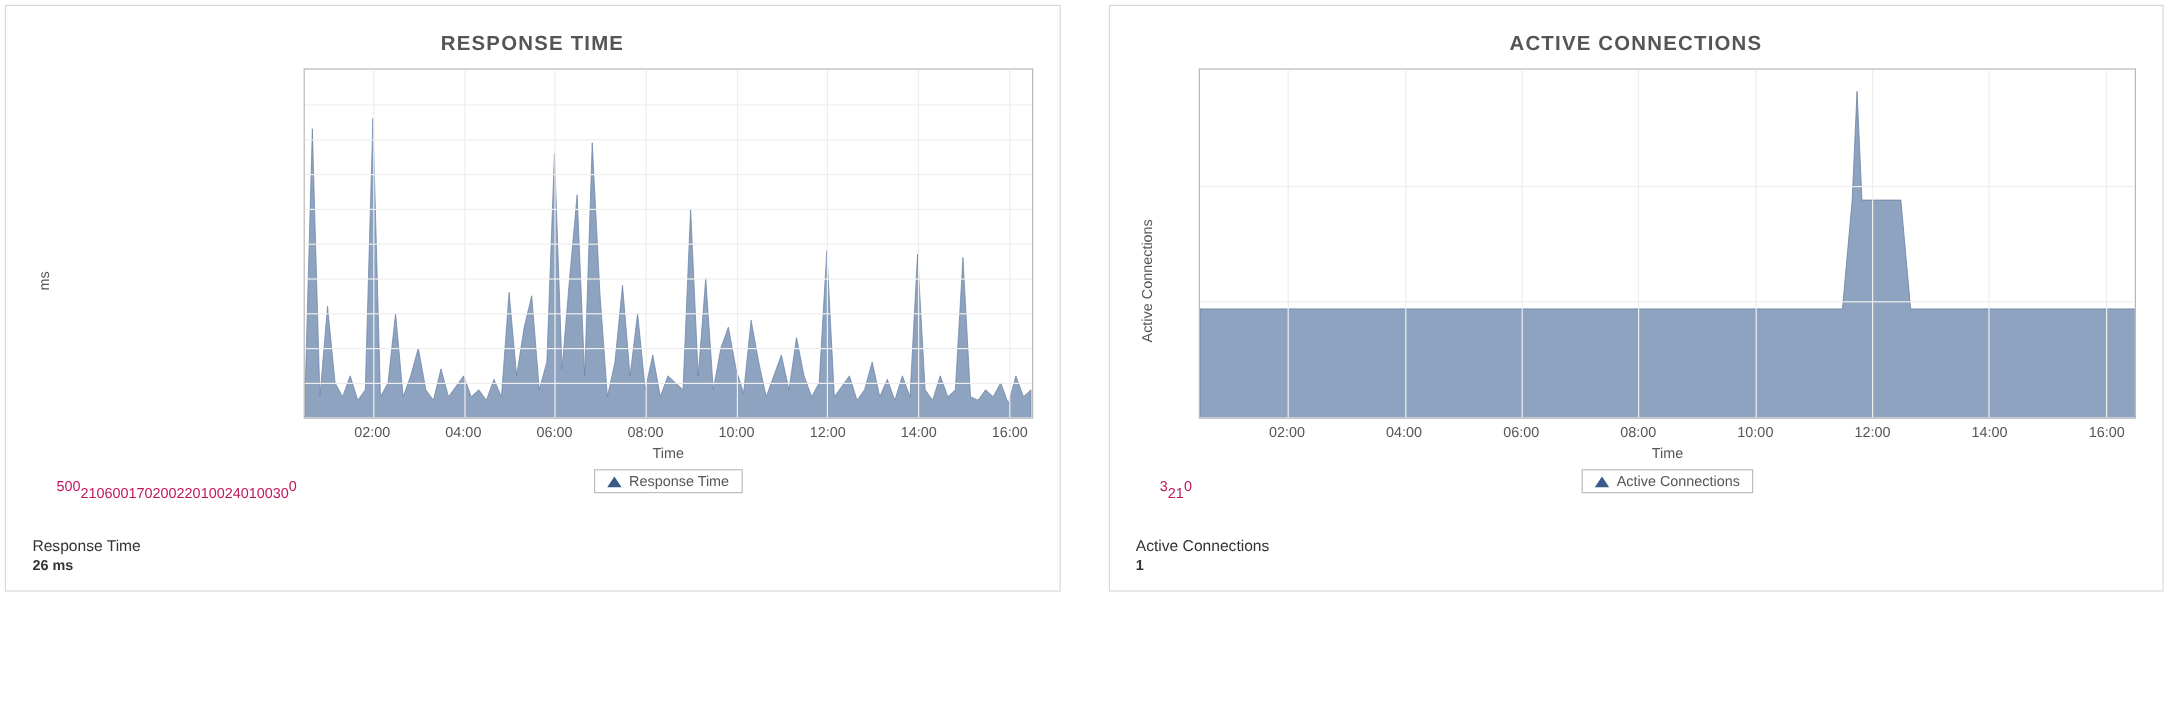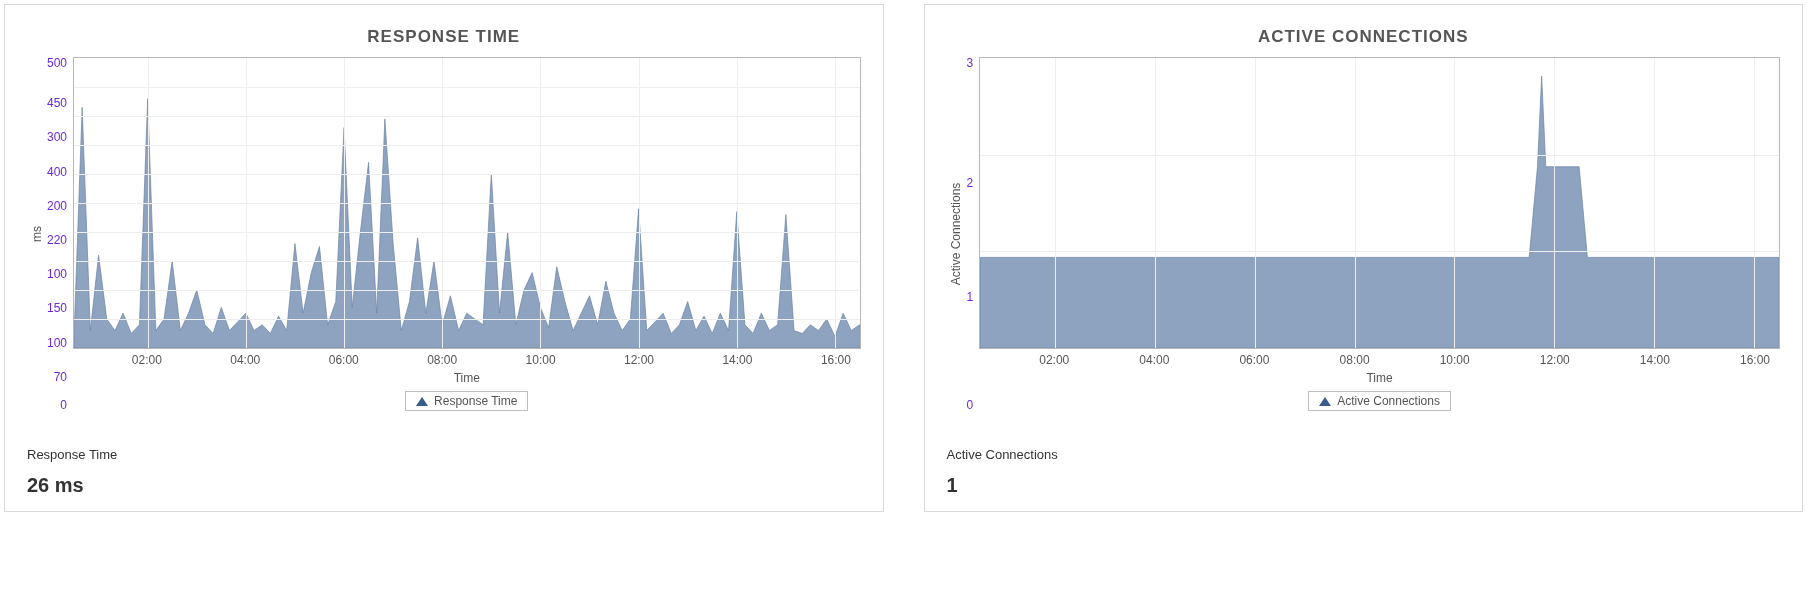--- a/index.html
+++ b/index.html
@@ -2,58 +2,58 @@
 <html><head>
 <meta charset="utf-8">
 <style>
   html,body{margin:0;padding:0;background:#fff;font-family:Arial,Helvetica,sans-serif;color:#333}
   .page{display:flex;gap:40px;padding:4px 4px 10px 4px;width:1807px;box-sizing:border-box}
   .panel{border:1px solid #d9d9d9;flex:1;padding:18px 22px 14px 22px;box-sizing:border-box;position:relative;background:#fff}
   .chart-title{font-size:17px;font-weight:700;letter-spacing:1px;text-align:center;color:#555;margin:4px 0 10px 0}
   .plot-row{display:flex;align-items:stretch}
   .ylabel-col{width:20px;display:flex;align-items:center;justify-content:center}
   .ylabel{transform:rotate(-90deg);white-space:nowrap;font-size:12px;color:#555}
-  .ticks-col{display:flex;flex-direction:column;justify-content:space-between;align-items:flex-end;font-size:12px;color:#6d28d9;padding-right:6px}
+  .ticks-col{display:flex;flex-direction:row;justify-content:space-between;align-items:flex-end;font-size:12px;color:#be185d;padding-right:6px}
   .ticks-col span{line-height:1;transform:translateY(50%);}
   .plot-area{border:1px solid #b8b8b8;position:relative;flex:1;height:290px;overflow:hidden}
   .grid-h{position:absolute;left:0;right:0;border-top:1px solid #eee}
   .grid-v{position:absolute;top:0;bottom:0;border-left:1px solid #eee}
   svg.series{position:absolute;inset:0;width:100%;height:100%}
   .area-fill{fill:#8da3bf;stroke:#6a82a3;stroke-width:1}
   .xticks{display:flex;font-size:12px;color:#555;margin-top:4px;position:relative;height:16px}
   .xticks span{position:absolute;transform:translateX(-50%)}
   .xlabel{text-align:center;font-size:12px;color:#555;margin-top:2px}
   .legend-box{margin:6px auto 0 auto;border:1px solid #bdbdbd;display:flex;align-items:center;gap:6px;padding:2px 10px;width:max-content;font-size:12px;color:#555;background:#fff}
   .legend-swatch{width:0;height:0;border-left:6px solid transparent;border-right:6px solid transparent;border-bottom:9px solid #3a5a8a;display:inline-block}
   .summary{margin-top:36px;font-size:13px;color:#333}
   .summary-label{font-size:13px}
-  .summary-value{font-weight:700;font-size:20px;margin-top:12px}
+  .summary-value{font-weight:700;font-size:12px;margin-top:2px}
 </style>
 </head>
 <body>
 
 <div class="page">
 
   <div class="panel">
     <div class="chart-title">RESPONSE TIME</div>
     <div class="plot-row">
       <div class="ylabel-col">
           <div class="ylabel">ms</div>
         </div>
       <div class="ticks-col" id="ytl">
           <span style="transform: translateY(0%);">500</span>
-          <span>450</span>
-          <span>300</span>
-          <span>400</span>
+          <span>210</span>
+          <span>600</span>
+          <span>170</span>
           <span>200</span>
           <span>220</span>
           <span>100</span>
-          <span>150</span>
+          <span>240</span>
           <span>100</span>
-          <span>70</span>
+          <span>30</span>
           <span style="transform: translateY(0%);">0</span>
         </div>
       <div style="flex:1">
         <div class="plot-area" id="plot-left">
           <svg class="series" viewBox="0 0 1000 500" preserveAspectRatio="none">
             <path id="path-left" class="area-fill" d="M0.0 480.0 L10.4 85.0 L20.8 470.0 L31.3 340.0 L41.7 450.0 L52.1 470.0 L62.5 440.0 L72.9 475.0 L83.3 460.0 L93.8 70.0 L104.2 470.0 L114.6 450.0 L125.0 350.0 L135.4 470.0 L145.8 440.0 L156.3 400.0 L166.7 460.0 L177.1 475.0 L187.5 430.0 L197.9 470.0 L208.3 455.0 L218.8 440.0 L229.2 470.0 L239.6 460.0 L250.0 475.0 L260.4 445.0 L270.8 470.0 L281.3 320.0 L291.7 440.0 L302.1 370.0 L312.5 325.0 L322.9 460.0 L333.3 420.0 L343.8 120.0 L354.2 430.0 L364.6 300.0 L375.0 180.0 L385.4 440.0 L395.8 105.0 L406.3 320.0 L416.7 470.0 L427.1 420.0 L437.5 310.0 L447.9 440.0 L458.3 350.0 L468.8 460.0 L479.2 410.0 L489.6 470.0 L500.0 440.0 L510.4 450.0 L520.8 460.0 L531.3 200.0 L541.7 440.0 L552.1 300.0 L562.5 460.0 L572.9 400.0 L583.3 370.0 L593.8 430.0 L604.2 465.0 L614.6 360.0 L625.0 420.0 L635.4 470.0 L645.8 440.0 L656.3 410.0 L666.7 460.0 L677.1 385.0 L687.5 440.0 L697.9 470.0 L708.3 450.0 L718.8 260.0 L729.2 470.0 L739.6 455.0 L750.0 440.0 L760.4 475.0 L770.8 460.0 L781.3 420.0 L791.7 470.0 L802.1 445.0 L812.5 475.0 L822.9 440.0 L833.3 470.0 L843.8 265.0 L854.2 460.0 L864.6 475.0 L875.0 440.0 L885.4 470.0 L895.8 460.0 L906.3 270.0 L916.7 470.0 L927.1 475.0 L937.5 460.0 L947.9 470.0 L958.3 450.0 L968.8 480.0 L979.2 440.0 L989.6 470.0 L1000.0 460.0 L1000.0 500 L0.0 500 Z"></path>
           </svg>
         <div class="grid-h" style="top: 10%;"></div>
             <div class="grid-h" style="top: 20%;"></div>
             <div class="grid-h" style="top: 30%;"></div>

